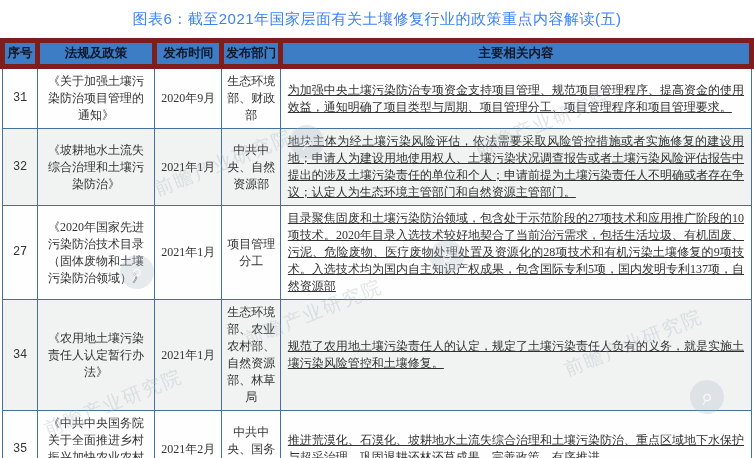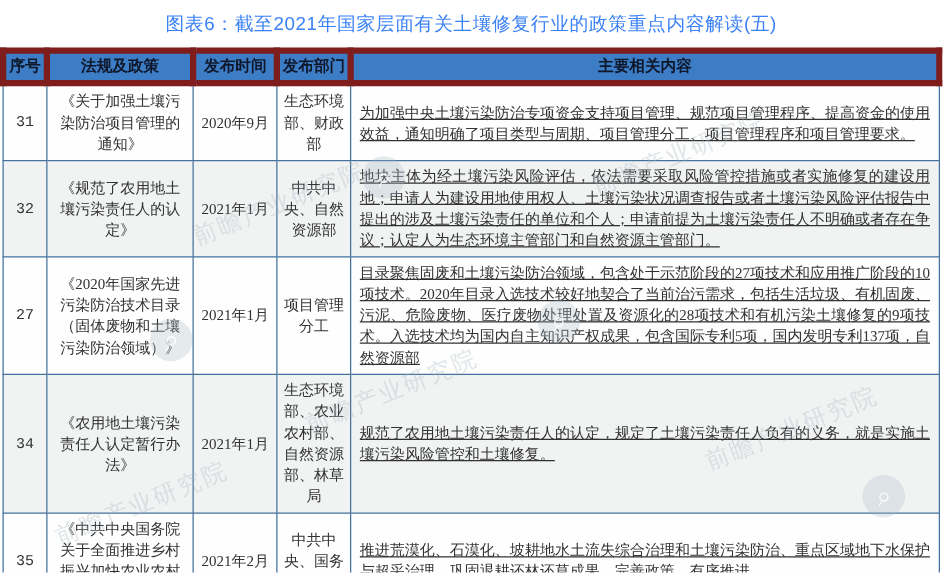--- a/index.html
+++ b/index.html
@@ -129,21 +129,21 @@
     <tbody id="tbody">
         <tr>
           <td class="col-no">31</td>
           <td class="col-policy">《关于加强土壤污染防治项目管理的通知》</td>
           <td class="col-date">2020年9月</td>
           <td class="col-dept">生态环境部、财政部</td>
           <td class="col-content">为加强中央土壤污染防治专项资金支持项目管理、规范项目管理程序、提高资金的使用效益，通知明确了项目类型与周期、项目管理分工、项目管理程序和项目管理要求。</td>
         </tr>
         <tr>
           <td class="col-no">32</td>
-          <td class="col-policy">《规范了农用地土壤污染责任人的认定》</td>
+          <td class="col-policy">《坡耕地水土流失综合治理和土壤污染防治》</td>
           <td class="col-date">2021年1月</td>
           <td class="col-dept">中共中央、自然资源部</td>
           <td class="col-content">地块主体为经土壤污染风险评估，依法需要采取风险管控措施或者实施修复的建设用地；申请人为建设用地使用权人、土壤污染状况调查报告或者土壤污染风险评估报告中提出的涉及土壤污染责任的单位和个人；申请前提为土壤污染责任人不明确或者存在争议；认定人为生态环境主管部门和自然资源主管部门。</td>
         </tr>
         <tr>
           <td class="col-no">27</td>
           <td class="col-policy">《2020年国家先进污染防治技术目录（固体废物和土壤污染防治领域）》</td>
           <td class="col-date">2021年1月</td>
           <td class="col-dept">项目管理分工</td>
           <td class="col-content">目录聚焦固废和土壤污染防治领域，包含处于示范阶段的27项技术和应用推广阶段的10项技术。2020年目录入选技术较好地契合了当前治污需求，包括生活垃圾、有机固废、污泥、危险废物、医疗废物处理处置及资源化的28项技术和有机污染土壤修复的9项技术。入选技术均为国内自主知识产权成果，包含国际专利5项，国内发明专利137项，自然资源部</td>

